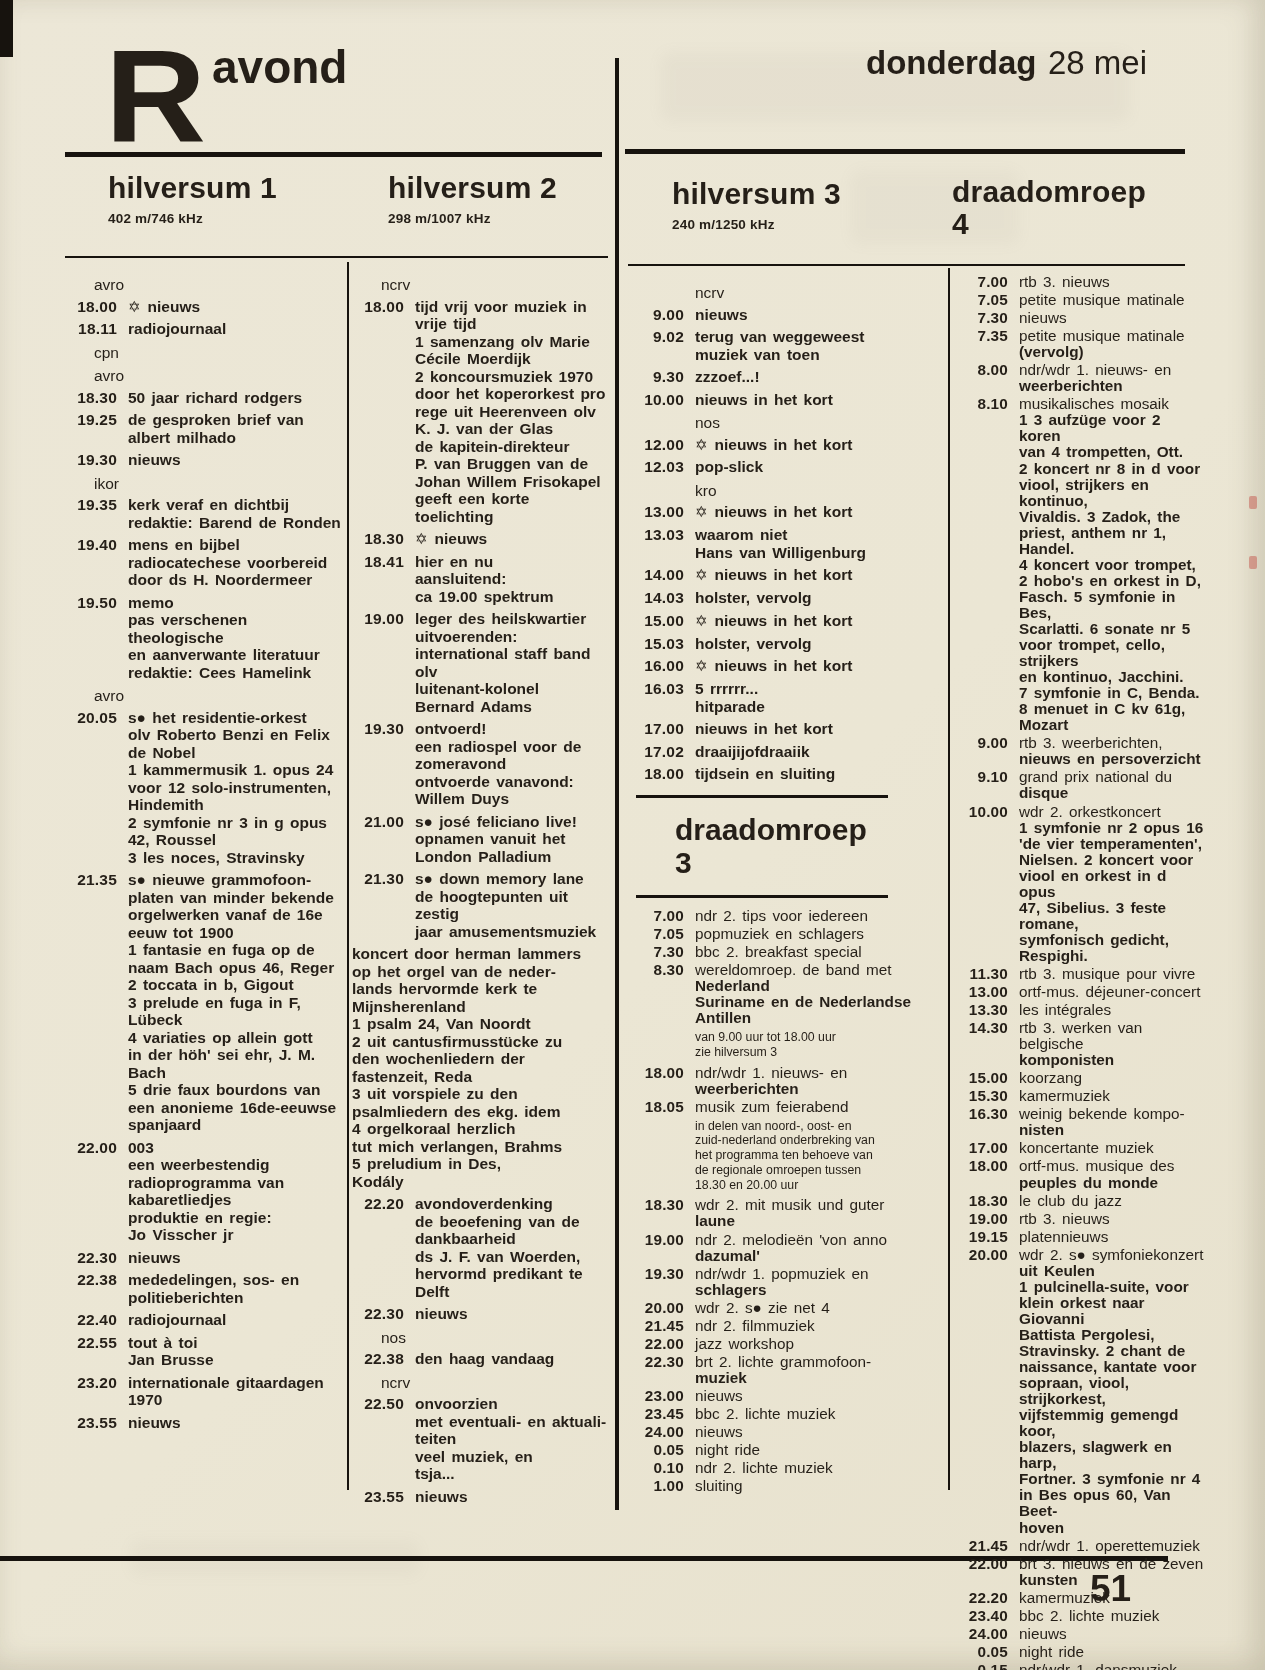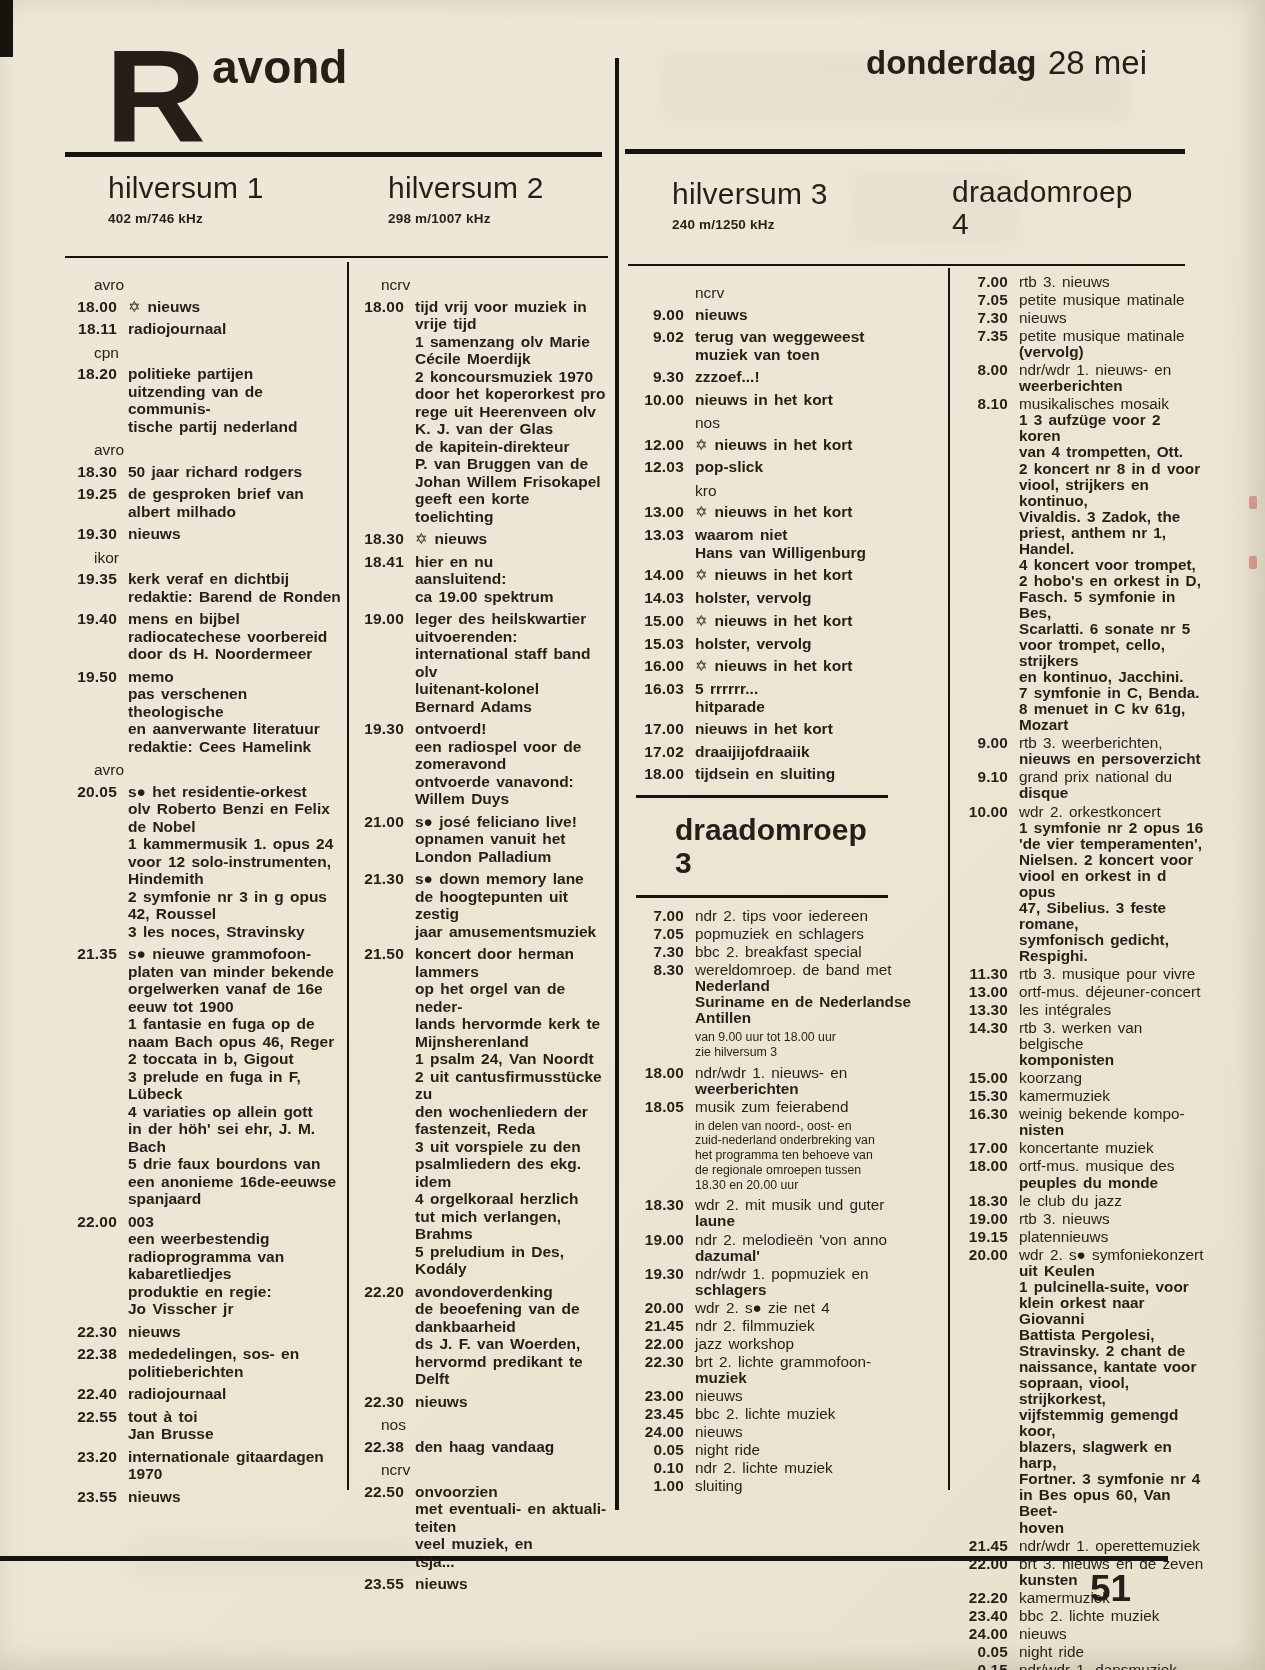--- a/index.html
+++ b/index.html
@@ -10,21 +10,21 @@
   .rule{position:absolute;background:#17130e;}
   .corner{position:absolute;left:0;top:0;width:13px;height:57px;background:#17130e;}
 
   
   .logoR{position:absolute;left:105px;top:30px;font-size:132px;font-weight:bold;line-height:1;
          letter-spacing:-4px;transform:scaleX(1.06);transform-origin:left;}
   .logoword{position:absolute;left:212px;top:40px;font-size:46px;font-weight:bold;letter-spacing:0;}
   .dateday{position:absolute;left:866px;top:44px;font-size:33px;font-weight:bold;}
   .datenum{position:absolute;left:1048px;top:44px;font-size:33px;font-weight:normal;}
 
-  .station-title{font-size:30px;font-weight:normal;letter-spacing:.2px;line-height:1.08;}
+  .station-title{font-size:30px;font-weight:bold;letter-spacing:.2px;line-height:1.08;}
   .station-freq{font-size:13.5px;font-weight:bold;margin-top:7px;letter-spacing:.2px;}
   .h1head{position:absolute;left:108px;top:172px;}
   .h2head{position:absolute;left:388px;top:172px;}
   .h3head{position:absolute;left:672px;top:178px;}
   .d4head{position:absolute;left:952px;top:176px;}
 
   
   .col{position:absolute;}
   .list{font-size:15.5px;line-height:1.13;}
   .list.tight{font-size:15.3px;line-height:1.05;}
@@ -105,24 +105,20 @@
         <div class="net">avro</div>
         <div class="row">
           <span class="time">18.00</span>
           <div class="txt"><span class="star">✡</span><span class="title">nieuws</span></div>
         </div>
         <div class="row">
           <span class="time">18.11</span>
           <div class="txt"><span class="title">radiojournaal</span></div>
         </div>
         <div class="net">cpn</div>
-        <div class="row">
-          <span class="time">18.20</span>
-          <div class="txt"><span class="title">politieke partijen</span><div class="desc b">uitzending van de communis-</div><div class="desc b">tische partij nederland</div></div>
-        </div>
         <div class="net">avro</div>
         <div class="row">
           <span class="time">18.30</span>
           <div class="txt"><span class="title">50 jaar richard rodgers</span></div>
         </div>
         <div class="row">
           <span class="time">19.25</span>
           <div class="txt"><span class="title">de gesproken brief van albert milhado</span></div>
         </div>
         <div class="row">
@@ -207,21 +203,20 @@
         </div>
         <div class="row">
           <span class="time">21.00</span>
           <div class="txt"><span class="title">s● josé feliciano live!</span><div class="desc b">opnamen vanuit het</div><div class="desc b">London Palladium</div></div>
         </div>
         <div class="row">
           <span class="time">21.30</span>
           <div class="txt"><span class="title">s● down memory lane</span><div class="desc b">de hoogtepunten uit zestig</div><div class="desc b">jaar amusementsmuziek</div></div>
         </div>
         <div class="row">
-          <span class="time">21.50</span>
           <div class="txt"><span class="title">koncert door herman lammers</span><div class="desc b">op het orgel van de neder-</div><div class="desc b">lands hervormde kerk te</div><div class="desc b">Mijnsherenland</div><div class="desc b">1 psalm 24, Van Noordt</div><div class="desc b">2 uit cantusfirmusstücke zu</div><div class="desc b">den wochenliedern der</div><div class="desc b">fastenzeit, Reda</div><div class="desc b">3 uit vorspiele zu den</div><div class="desc b">psalmliedern des ekg. idem</div><div class="desc b">4 orgelkoraal herzlich</div><div class="desc b">tut mich verlangen, Brahms</div><div class="desc b">5 preludium in Des,</div><div class="desc b">Kodály</div></div>
         </div>
         <div class="row">
           <span class="time">22.20</span>
           <div class="txt"><span class="title">avondoverdenking</span><div class="desc b">de beoefening van de</div><div class="desc b">dankbaarheid</div><div class="desc b">ds J. F. van Woerden,</div><div class="desc b">hervormd predikant te Delft</div></div>
         </div>
         <div class="row">
           <span class="time">22.30</span>
           <div class="txt"><span class="title">nieuws</span></div>
         </div>

